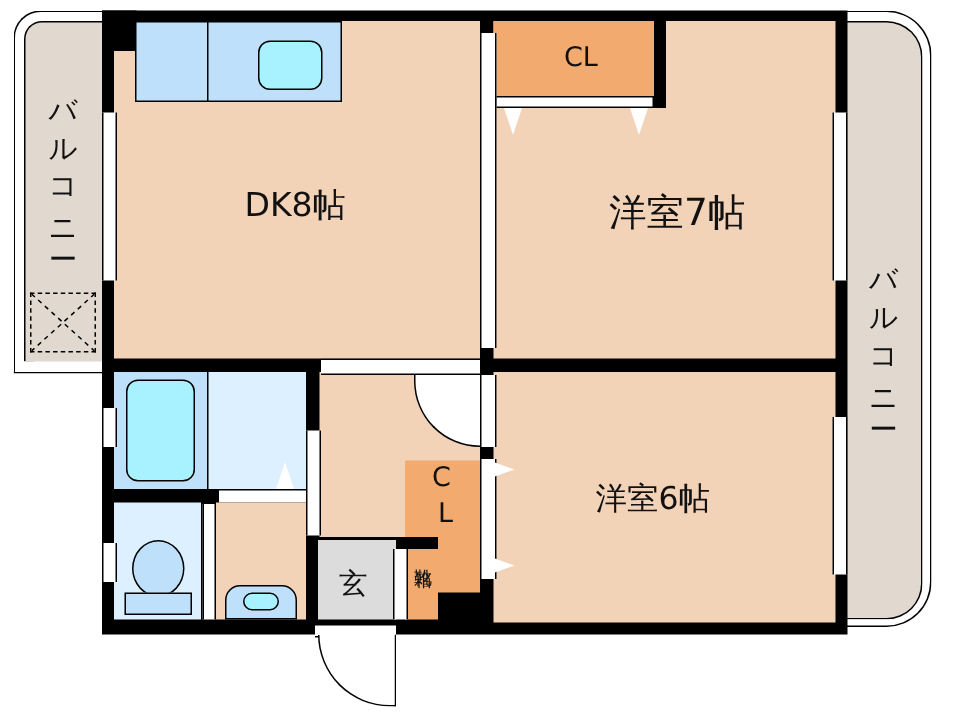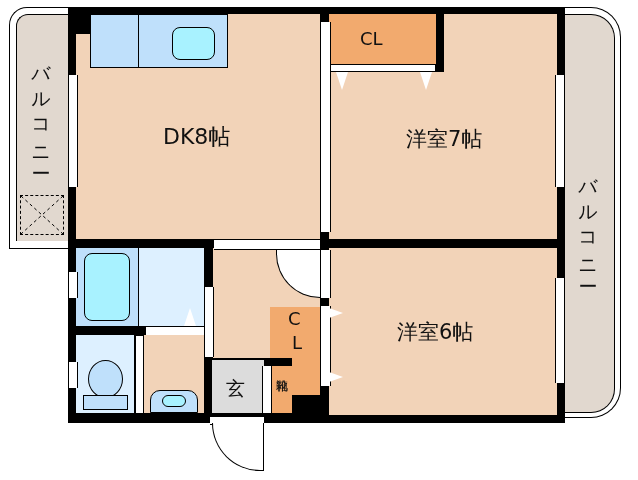--- a/index.html
+++ b/index.html
@@ -40,22 +40,22 @@
 <div class="lbl" style="left:163px;top:122px;font-size:22px;">DK8帖</div>
 
 <div class="win" style="left:68px;top:75px;width:8px;height:112px;"></div>
 
 <div class="room" style="left:329px;top:14px;width:228px;height:225px;"></div>
 <div class="abs" style="left:329px;top:14px;width:107px;height:50px;background:#f2aa6e;"></div>
 <div class="wall" style="left:436px;top:14px;width:8px;height:58px;"></div>
 <div class="abs" style="left:330px;top:64px;width:106px;height:8px;background:#fff;border:1px solid #000;"></div>
 <div class="abs" style="left:336px;top:72px;width:0;height:0;border-left:6px solid transparent;border-right:6px solid transparent;border-top:18px solid #fff;"></div>
 <div class="abs" style="left:420px;top:72px;width:0;height:0;border-left:6px solid transparent;border-right:6px solid transparent;border-top:18px solid #fff;"></div>
-<div class="lbl" style="left:360px;top:28px;font-size:18px;">CL</div>
-<div class="lbl" style="left:406px;top:125px;font-size:21px;">洋室7帖</div>
+<div class="lbl" style="left:376px;top:28px;font-size:18px;">CL</div>
+<div class="lbl" style="left:406px;top:125px;font-size:25px;">洋室7帖</div>
 <div class="win" style="left:555px;top:75px;width:8px;height:112px;"></div>
 
 <div class="win" style="left:320px;top:22px;width:9px;height:210px;"></div>
 
 <div class="room" style="left:329px;top:248px;width:228px;height:167px;"></div>
 <div class="lbl" style="left:397px;top:318px;font-size:21px;">洋室6帖</div>
 <div class="win" style="left:555px;top:278px;width:8px;height:105px;"></div>
 <div class="win" style="left:320px;top:306px;width:9px;height:80px;"></div>
 <div class="abs" style="left:329px;top:308px;width:0;height:0;border-top:5px solid transparent;border-bottom:5px solid transparent;border-left:14px solid #fff;"></div>
 <div class="abs" style="left:329px;top:372px;width:0;height:0;border-top:5px solid transparent;border-bottom:5px solid transparent;border-left:14px solid #fff;"></div>

